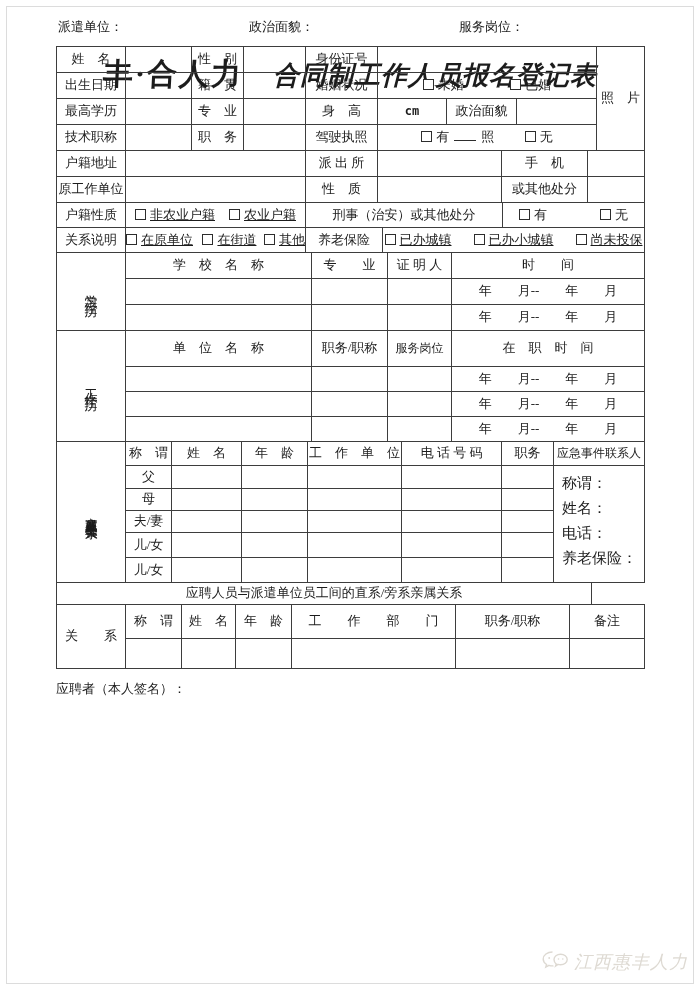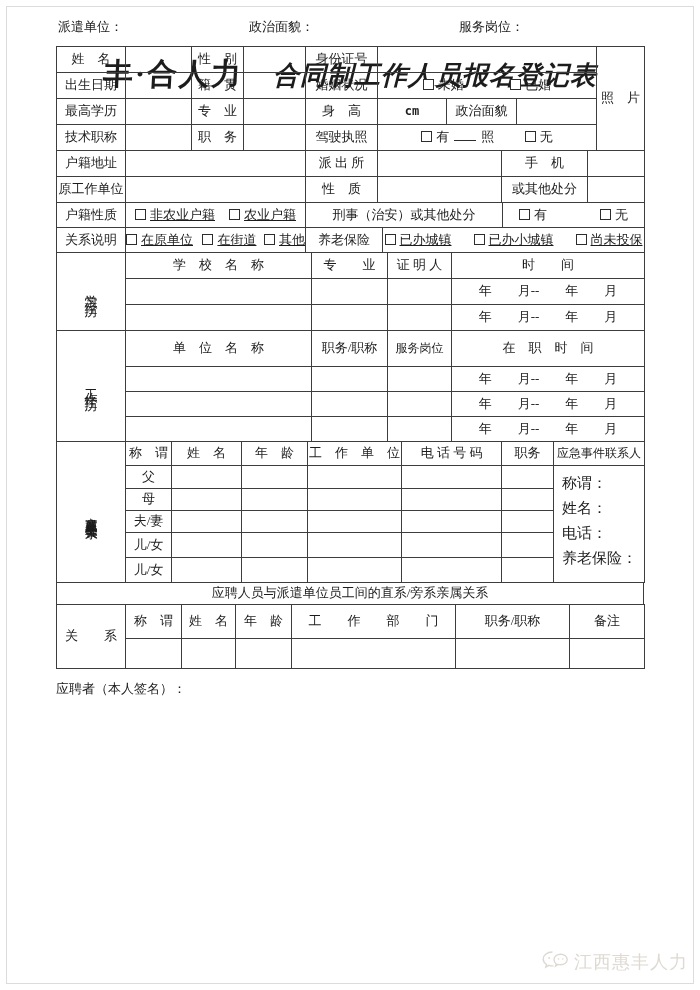--- a/index.html
+++ b/index.html
@@ -13,21 +13,21 @@
 
   .titlebar{padding-top:54px;text-align:center;white-space:nowrap;}
   .brand{font-size:30px;font-weight:bold;letter-spacing:2px;display:inline-block;margin-right:30px;transform:skewX(-3deg);}
   .main-title{font-size:26px;font-weight:bold;letter-spacing:1px;display:inline-block;font-style:italic;}
 
   .dispatch{position:relative;height:20px;margin-top:18px;font-size:13px;}
   .dispatch .d1{position:absolute;left:2px;}
   .dispatch .d2{position:absolute;left:193px;}
   .dispatch .d3{position:absolute;left:403px;}
 
-  table.t{border-collapse:collapse;table-layout:fixed;width:588px;font-size:13px;margin-top:-1px;}
+  table.t{border-collapse:collapse;table-layout:fixed;width:536px;font-size:13px;margin-top:-1px;}
   table.t td{border:1px solid #3d3d3d;text-align:center;vertical-align:middle;padding:0;overflow:hidden;line-height:1.25;}
   table.t.first{margin-top:8px;}
 
   td.lbl{letter-spacing:0px;}
   td.left{text-align:left;padding-left:10px;}
 
   .cb{display:inline-block;width:9px;height:9px;border:1px solid #2d2d2d;margin-right:4px;vertical-align:-1px;background:#fff;}
   .opt{display:inline-block;white-space:nowrap;text-align:right;}
   .optwrap{display:flex;justify-content:center;align-items:center;text-decoration:underline;}
   .between{display:flex;justify-content:space-between;align-items:center;padding:0 16px;}
@@ -41,21 +41,21 @@
 
   .emg{vertical-align:top !important;text-align:left !important;padding:5px 0 0 8px !important;}
   .emg div{line-height:25px;font-size:15px;}
 
   .notice{margin-top:9px;font-size:12.5px;letter-spacing:0.2px;}
   .sigline{position:relative;margin-top:11px;font-size:13px;height:18px;}
   .sigline .date{position:absolute;left:345px;top:0;}
 
   .watermark{position:absolute;right:12px;bottom:16px;display:flex;align-items:center;
     color:#dedad3;font-size:18px;letter-spacing:1px;
-    text-shadow:1px 1px 0 #ffffff;}
+    text-shadow:1px 1px 0 #ffffff;font-style:italic;}
   .watermark svg{margin-right:4px;}
 </style>
 </head>
 <body>
 
 <div class="sheet-frame"></div>
 
 <div class="titlebar">
   <span class="brand">丰·合人力</span><span class="main-title">合同制工作人员报名登记表</span>
 </div>

